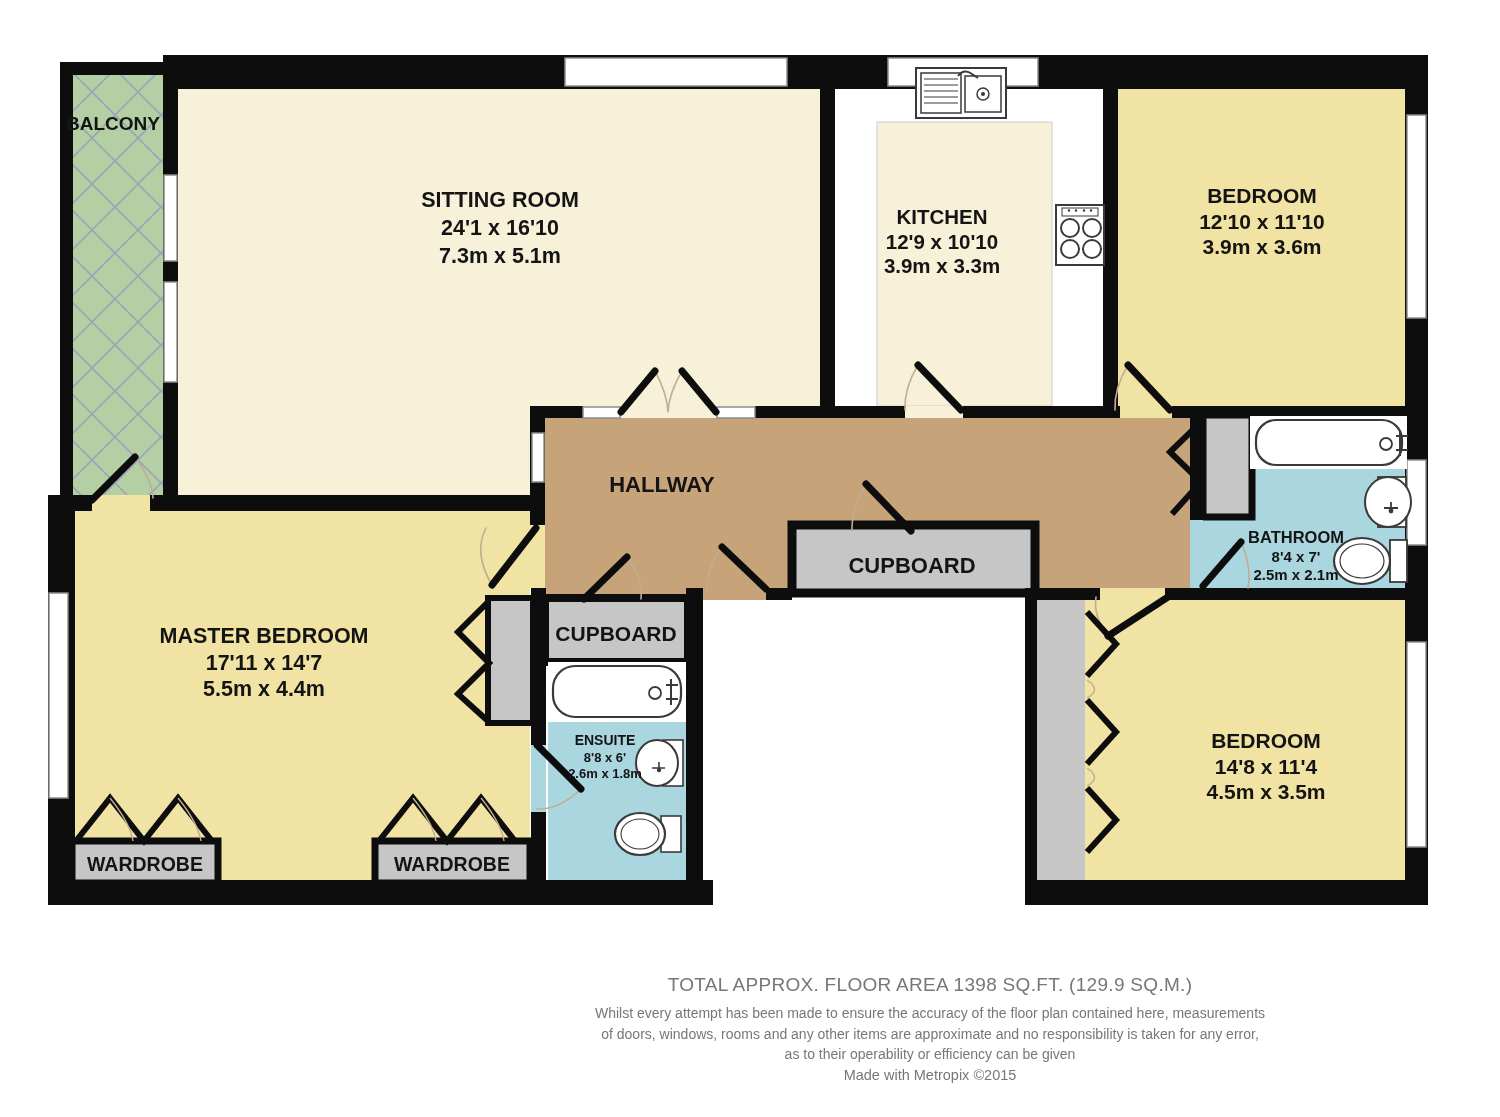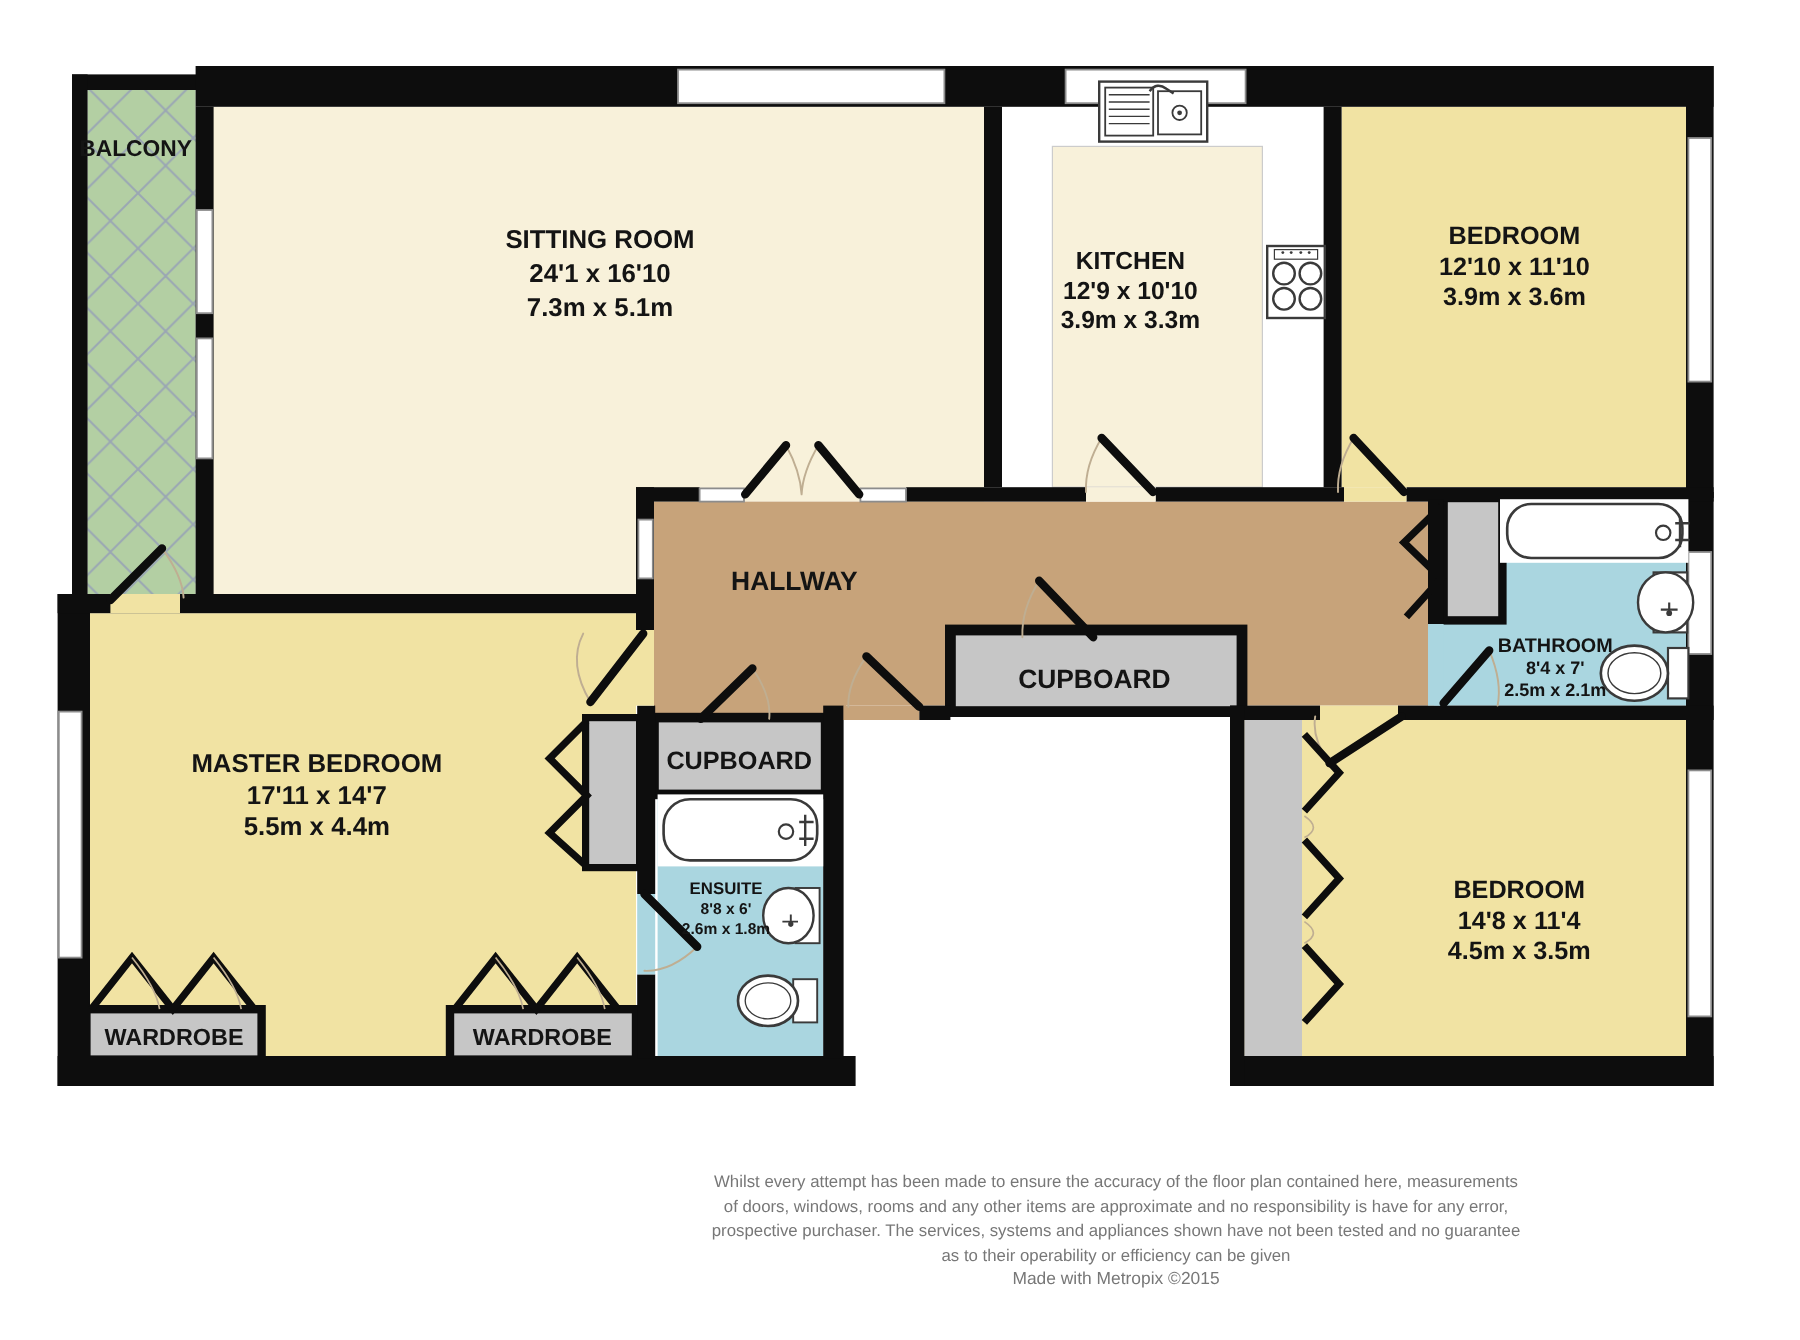--- a/index.html
+++ b/index.html
@@ -283,22 +283,22 @@
     <text x="145" y="871" class="room-label" font-size="19.5">WARDROBE</text>
     <text x="452" y="871" class="room-label" font-size="19.5">WARDROBE</text>
 
     <text x="1266" y="748" class="room-label" font-size="21">BEDROOM</text>
     <text x="1266" y="774" class="room-label" font-size="21">14'8 x 11'4</text>
     <text x="1266" y="799" class="room-label" font-size="21">4.5m x 3.5m</text>
   </g>
 </svg>
 
 <div class="footer">
+  <div class="total-area">TOTAL APPROX. FLOOR AREA 1398 SQ.FT. (129.9 SQ.M.)</div>
   <div>
     <div class="disc-line">Whilst every attempt has been made to ensure the accuracy of the floor plan contained here, measurements</div>
-    <div class="disc-line">of doors, windows, rooms and any other items are approximate and no responsibility is have for any error,</div>
-    <div class="disc-line">prospective purchaser. The services, systems and appliances shown have not been tested and no guarantee</div>
+    <div class="disc-line">of doors, windows, rooms and any other items are approximate and no responsibility is taken for any error,</div>
     <div class="disc-line">as to their operability or efficiency can be given</div>
   </div>
   <div class="credit">Made with Metropix ©2015</div>
 </div>
 
 </div>
 
 </body></html>

